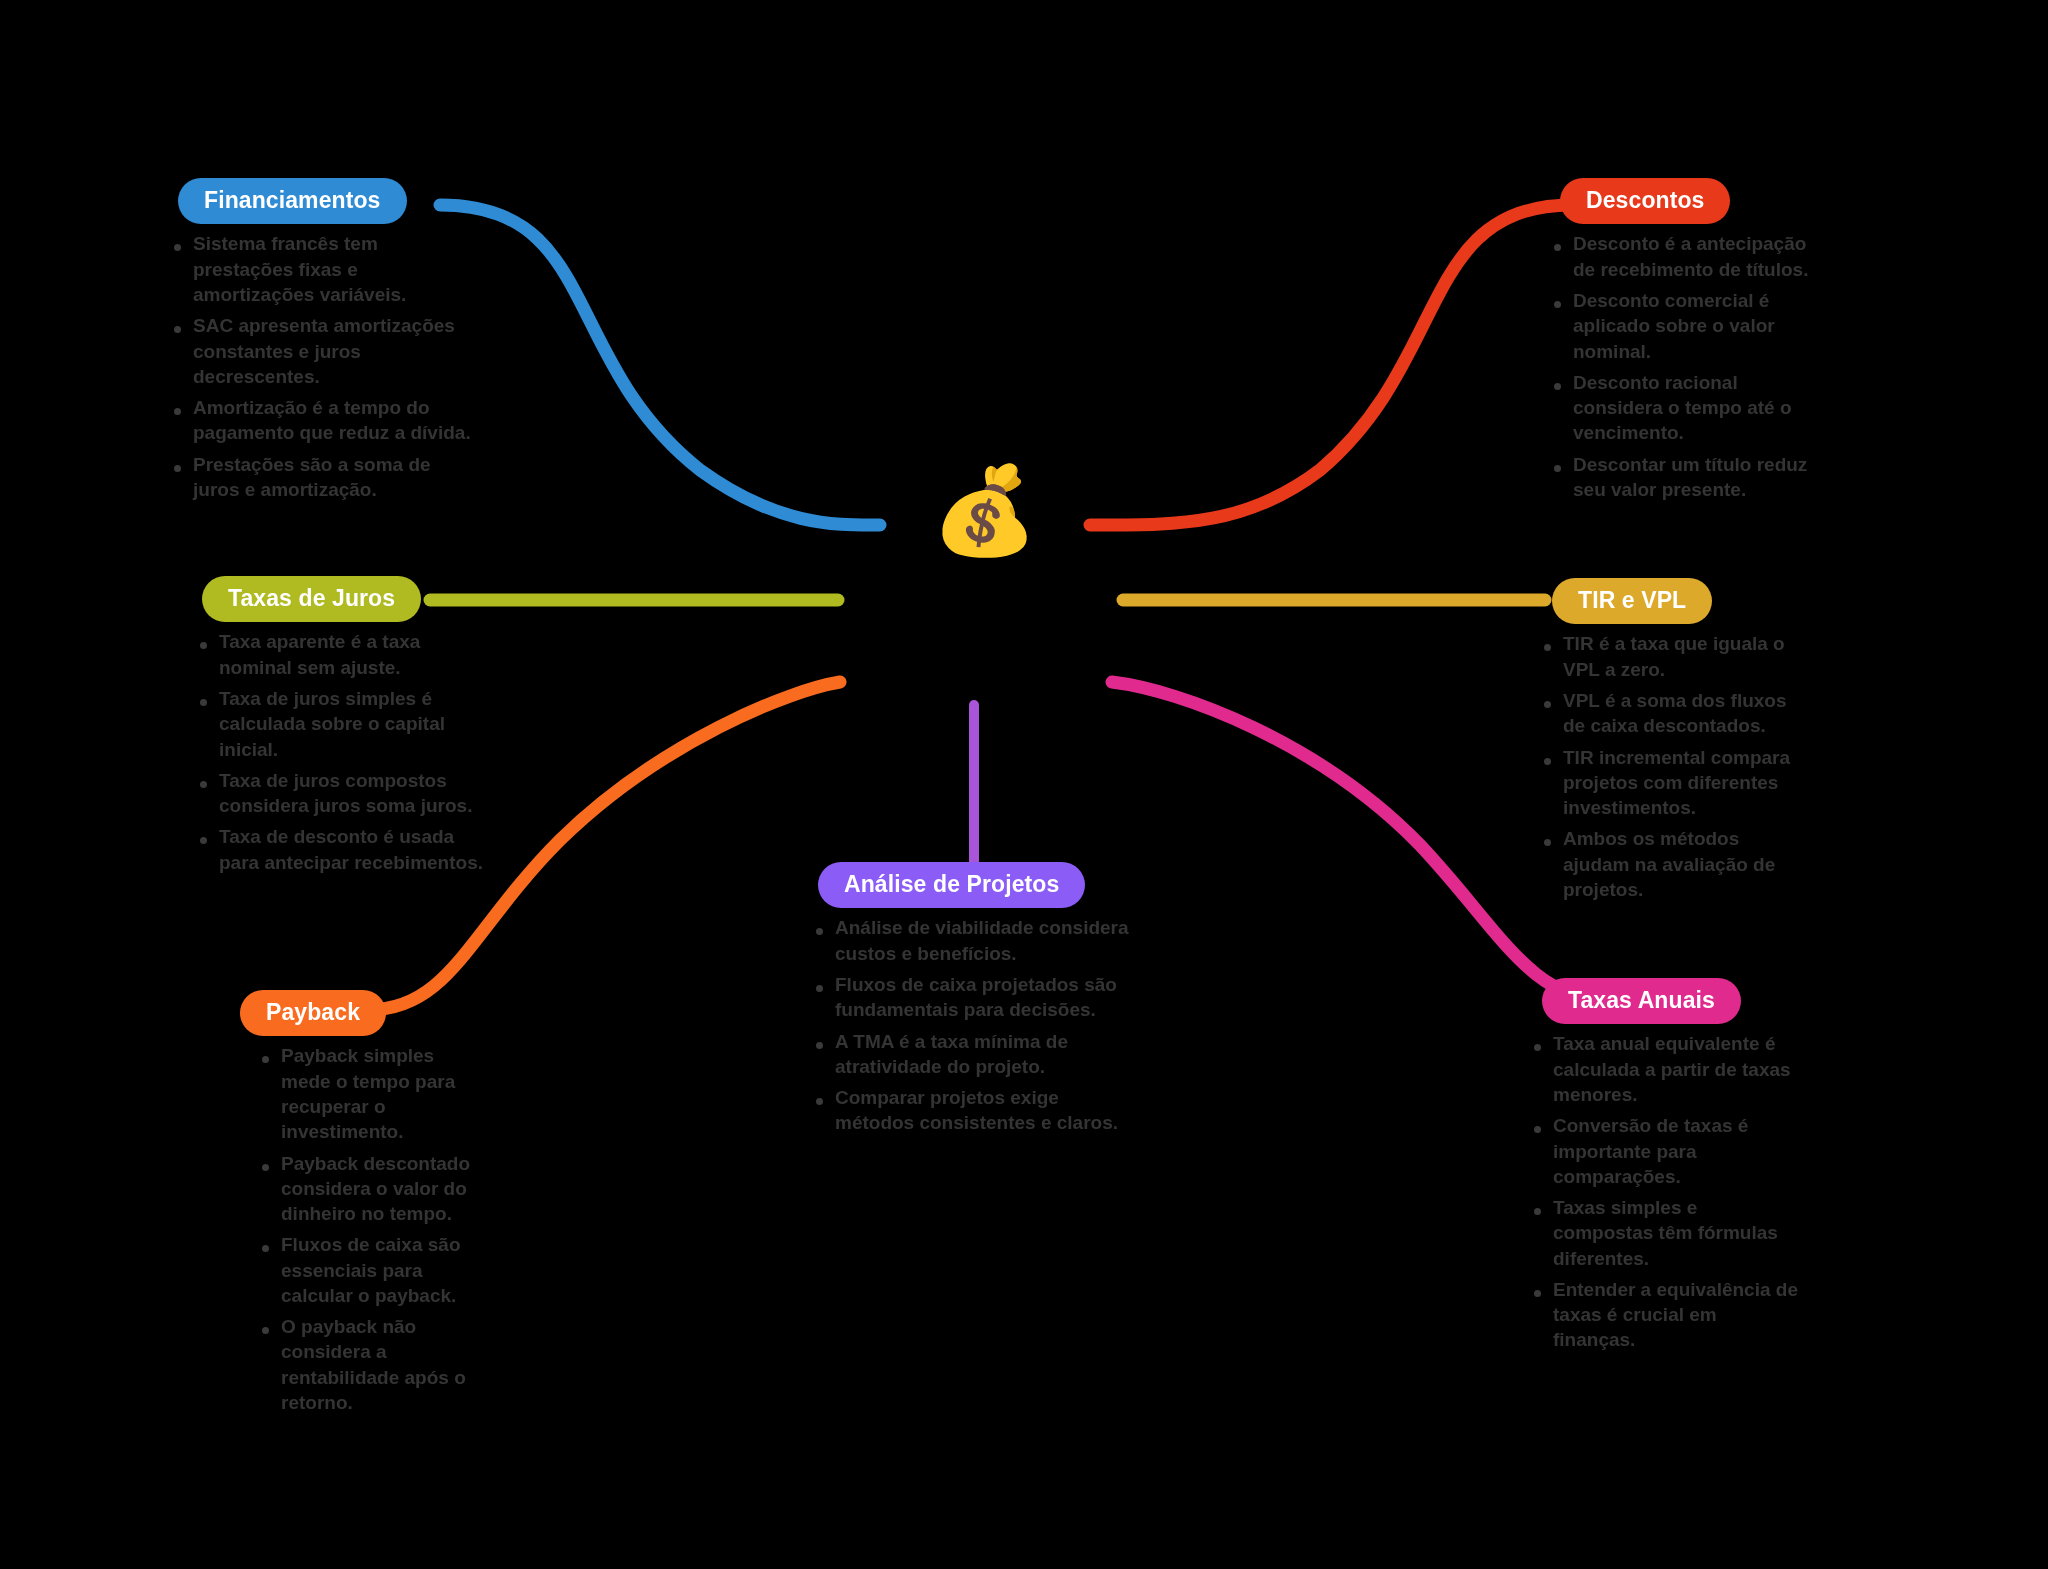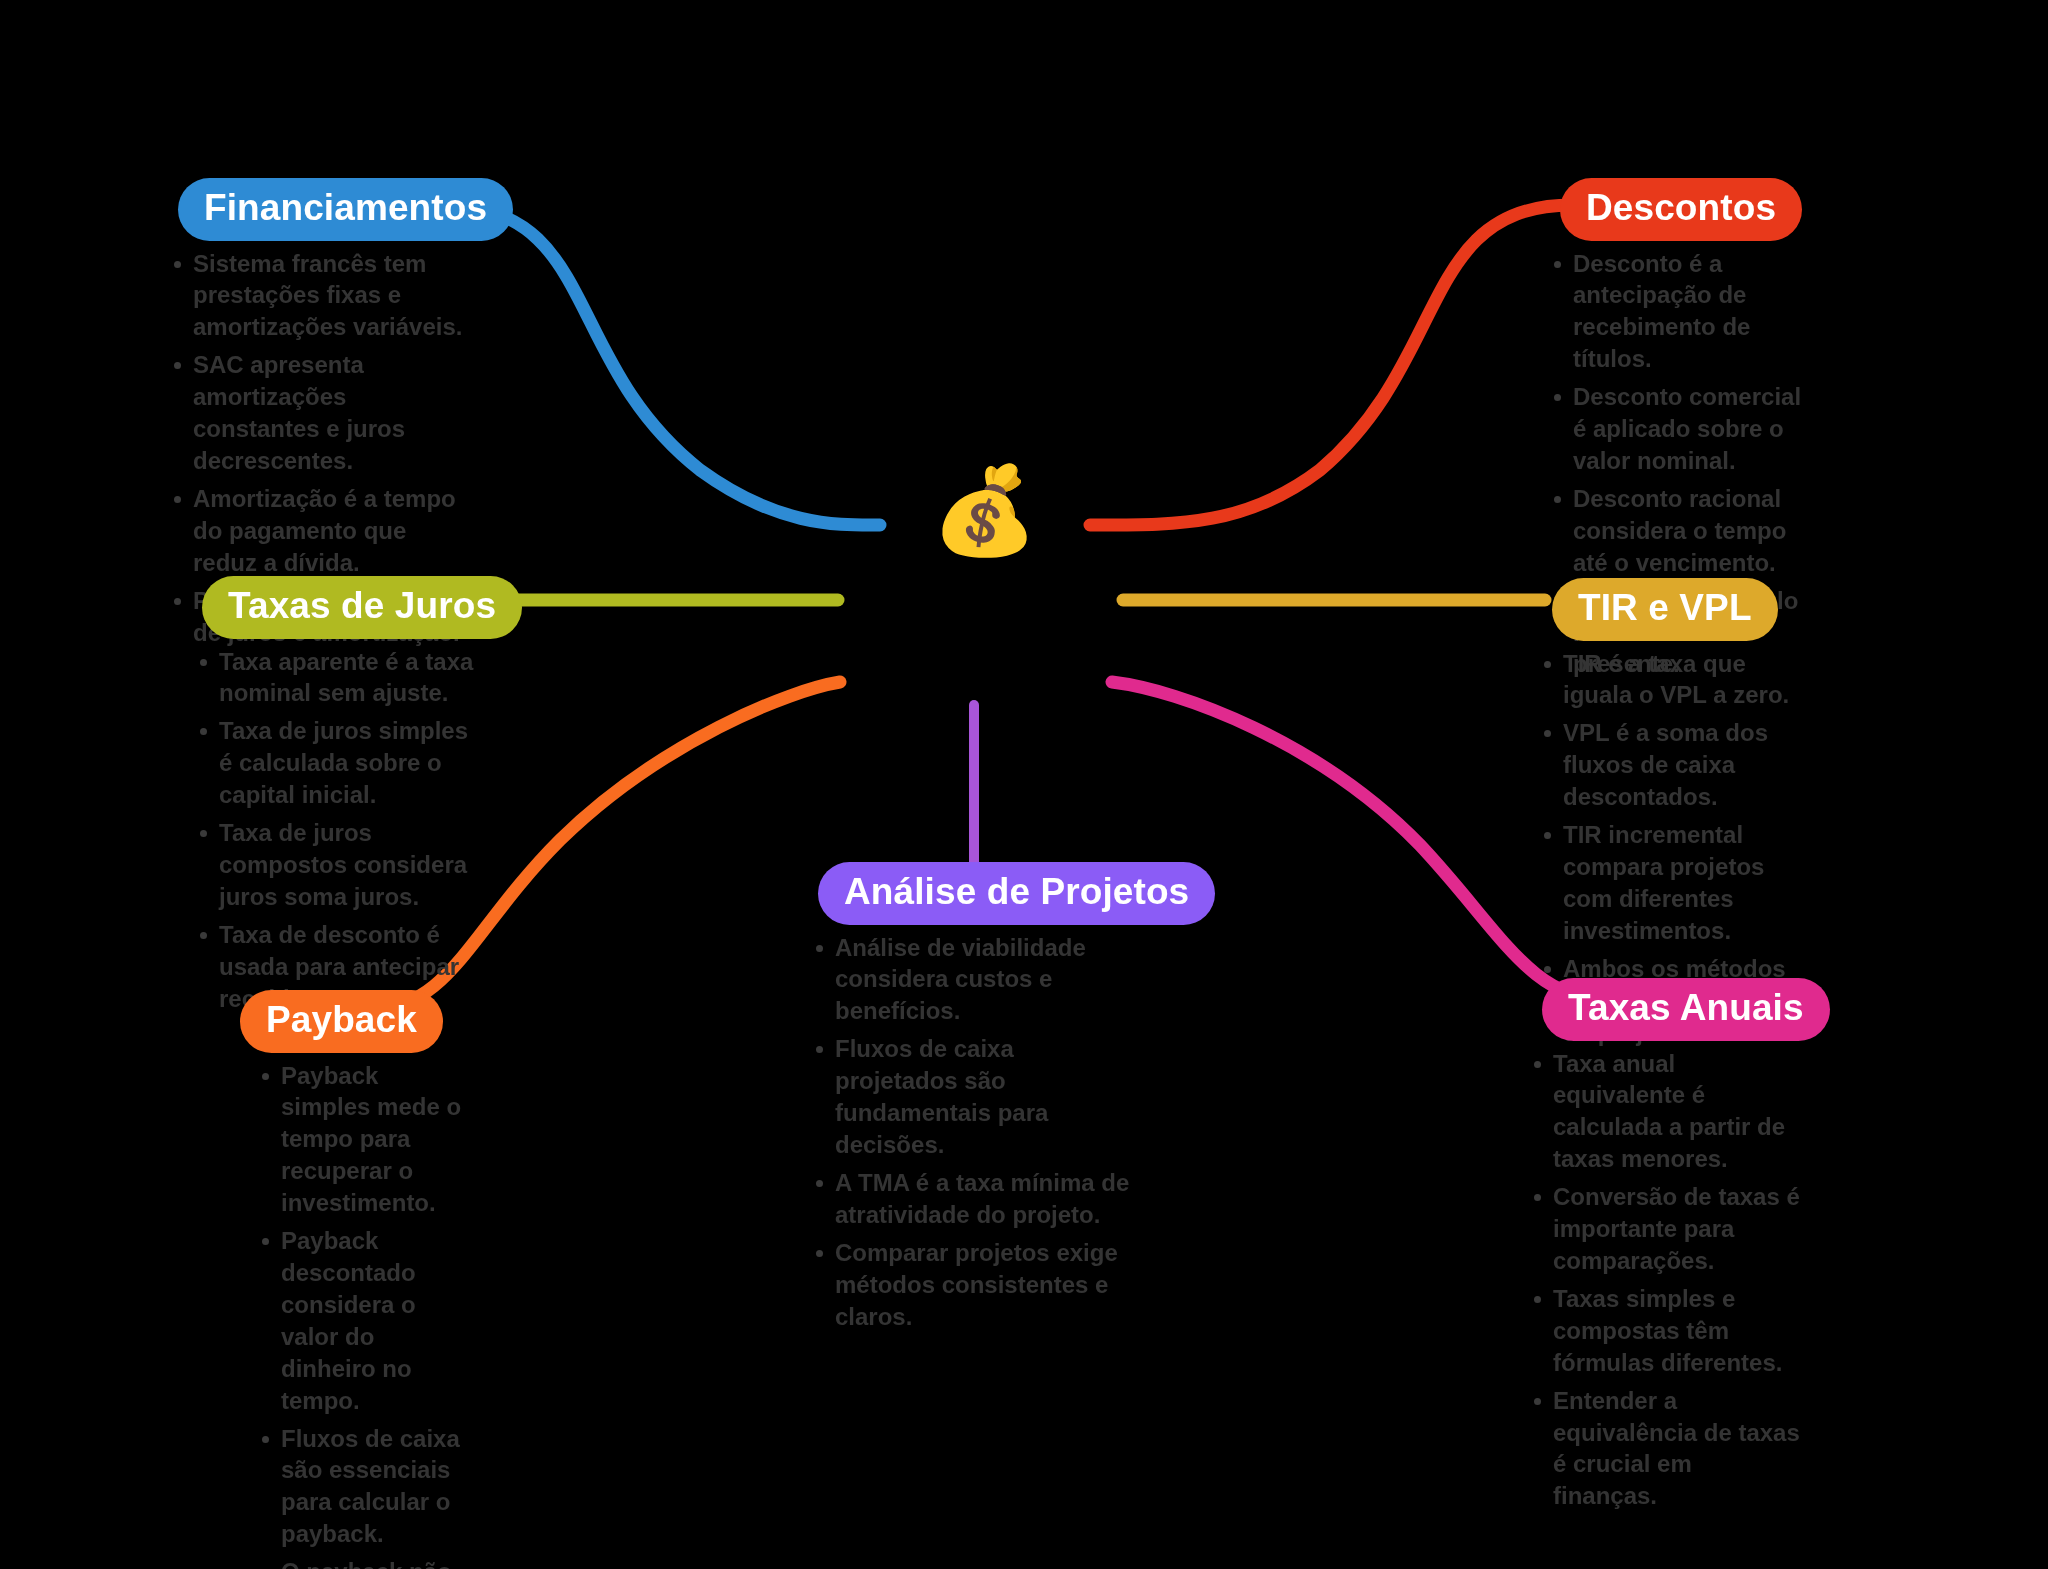--- a/index.html
+++ b/index.html
@@ -43,35 +43,35 @@
 
   
   .branch {
     position: absolute;
   }
   .branch-pill {
     display: inline-block;
     border-radius: 999px;
     padding: 9px 26px 11px 26px;
     color: #ffffff;
-    font-size: 37px;
+    font-size: 23px;
     font-weight: bold;
     letter-spacing: 0.1px;
     white-space: nowrap;
     line-height: 1.15;
   }
   .branch-list {
     list-style: none;
     margin: 7px 0 0 0;
     padding: 0;
   }
   .branch-list li {
     position: relative;
     color: #343434;
-    font-size: 24px;
+    font-size: 19px;
     line-height: 1.33;
     font-weight: bold;
     margin: 0 0 6px 0;
     padding-left: 23px;
   }
   .branch-list li::before {
     content: "";
     position: absolute;
     left: 4px;
     top: 13px;

